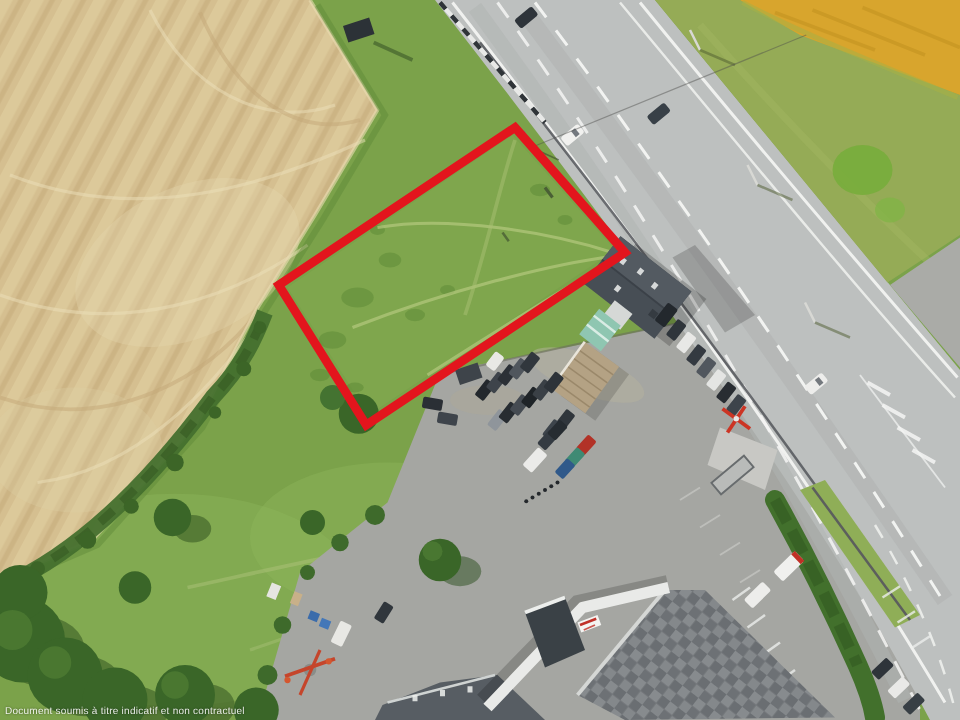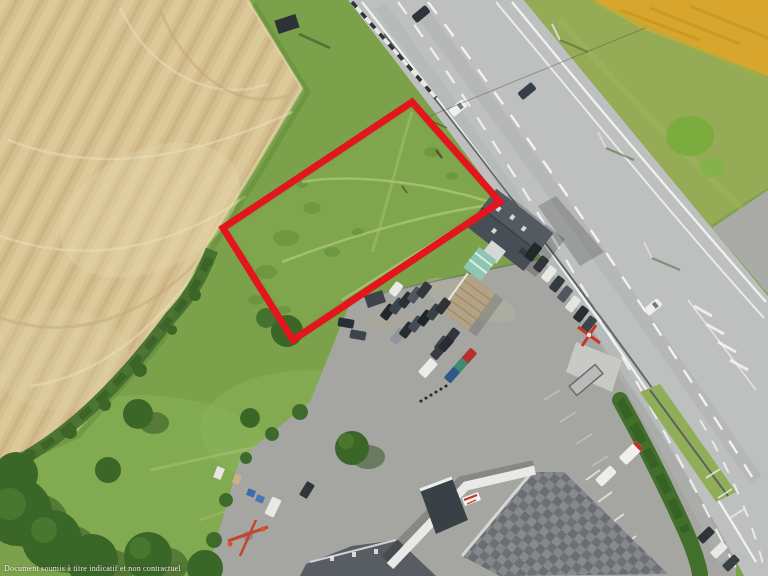--- a/index.html
+++ b/index.html
@@ -1,18 +1,18 @@
 <!DOCTYPE html>
 <html><head>
 <meta charset="utf-8">
 <style>
   html,body{margin:0;padding:0;background:#222;}
   .stage{
     position:relative;width:768px;height:576px;overflow:hidden;
-    background:#7ba24a;font-family:Liberation Serif, serif;
+    background:#7ba24a;font-family:Liberation Sans, sans-serif;
   }
   .stage svg{position:absolute;left:0;top:0;display:block;}
   .watermark{
     position:absolute;left:4px;bottom:3px;
     font-size:8px;line-height:1;color:#ffffff;opacity:.88;
     letter-spacing:.2px;text-shadow:0 0 2px rgba(0,0,0,.65);
     user-select:none;pointer-events:none;
   }
 </style>
 </head>

